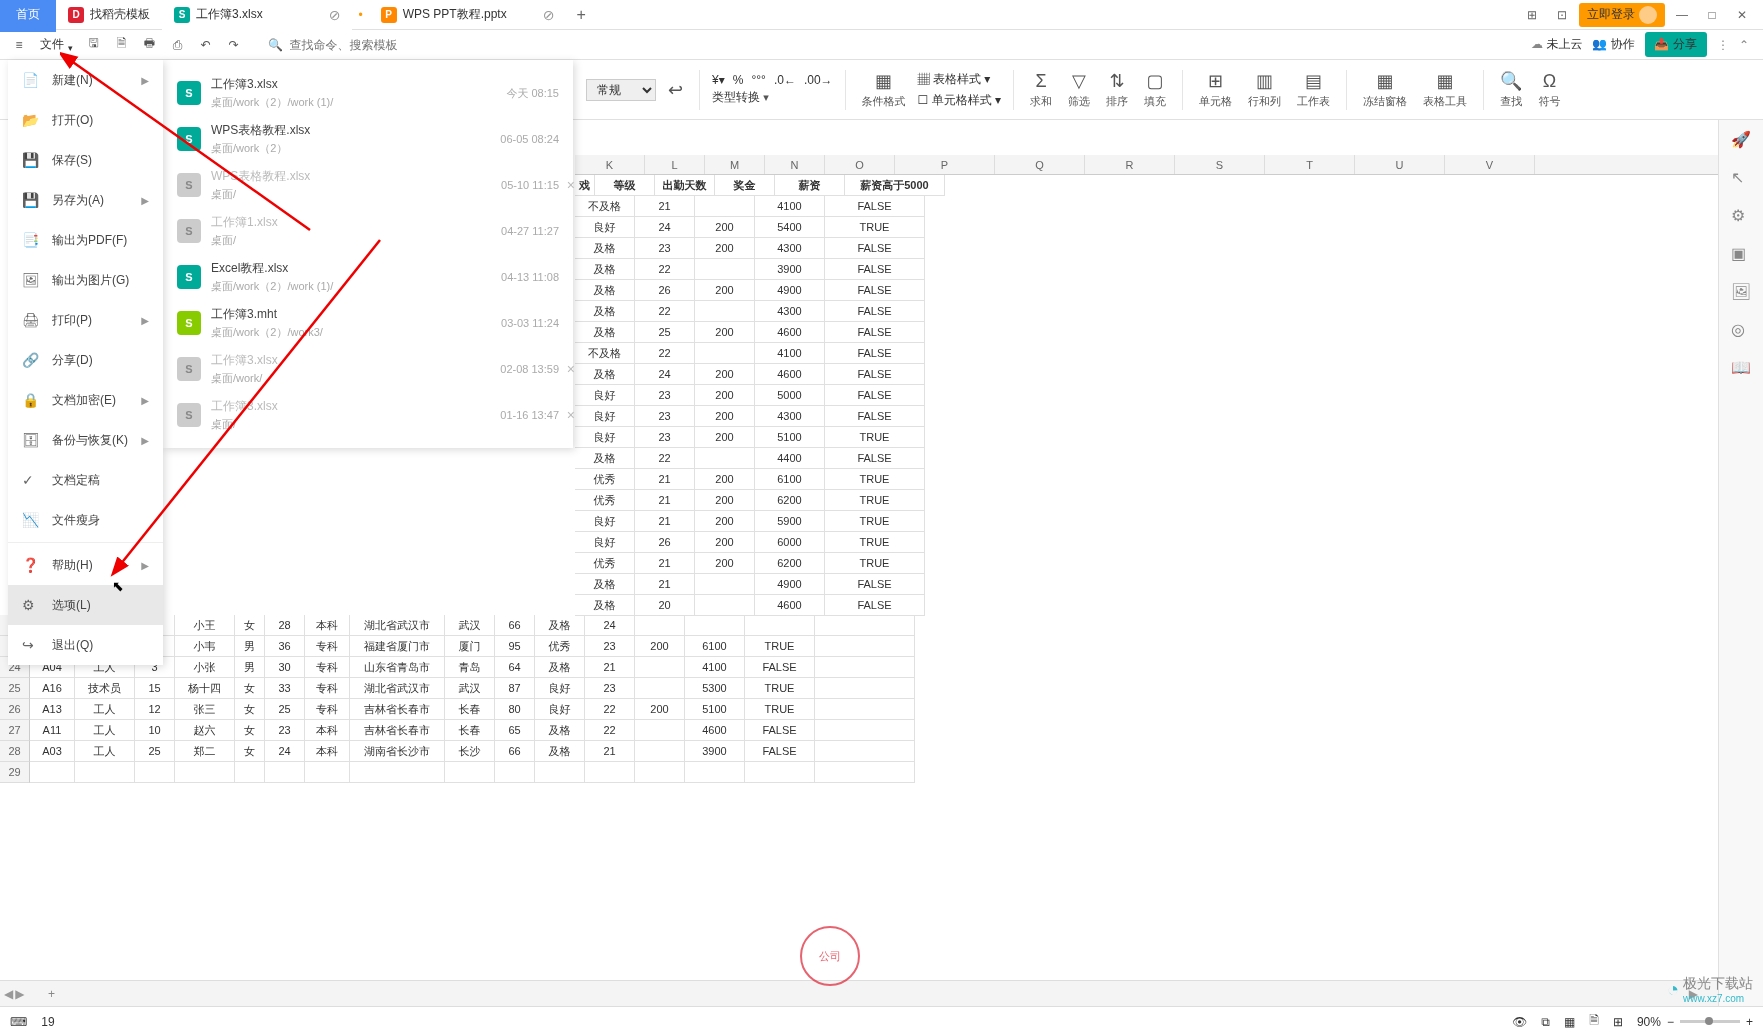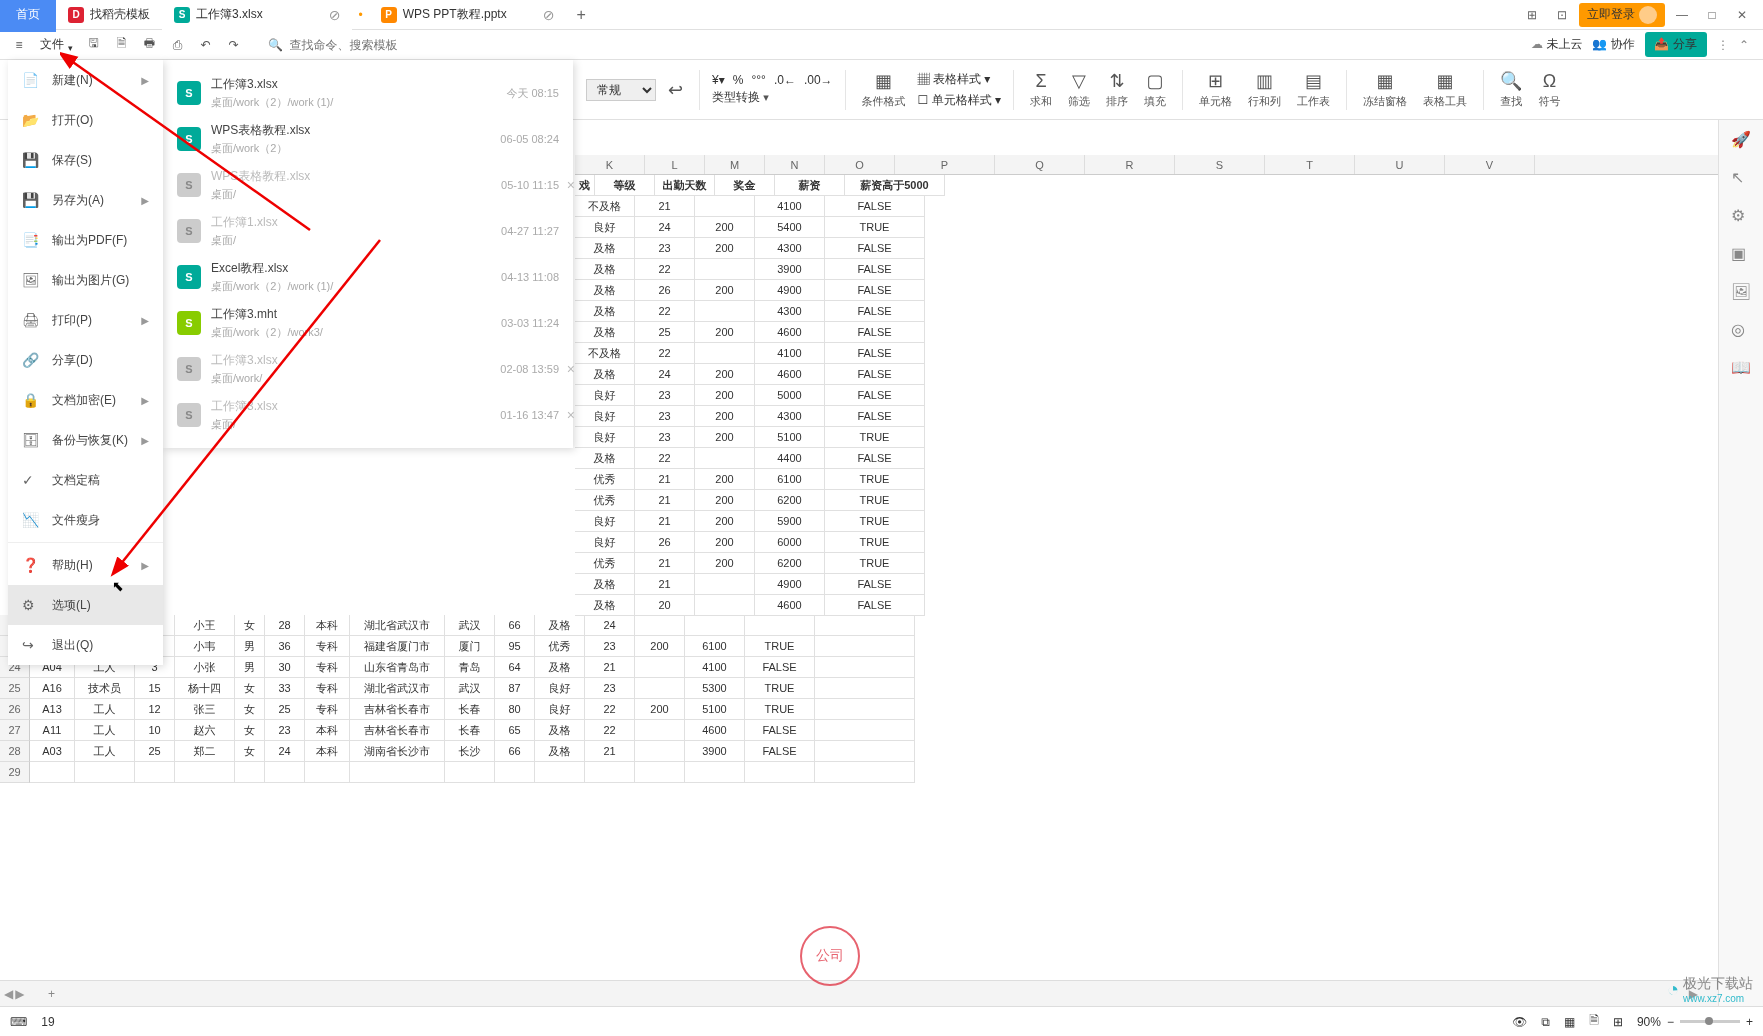--- a/index.html
+++ b/index.html
@@ -84,21 +84,21 @@
 .zoom{display:flex;align-items:center;gap:6px;color:#666}
 
 .arrow{position:absolute;pointer-events:none;z-index:200}
 .cursor-img{position:absolute;z-index:300;font-size:14px;color:#000}
 
 .watermark{position:absolute;right:10px;bottom:32px;z-index:50;display:flex;align-items:center;gap:4px}
 .watermark .wlogo{color:#3bc;font-size:20px}
 .watermark .wtext{color:#888;font-size:14px}
 .watermark .wurl{color:#3bc;font-size:10px}
 
-.stamp{position:absolute;left:800px;bottom:50px;width:60px;height:60px;border:2px solid #d23;border-radius:50%;color:#d23;font-size:14px;display:flex;align-items:center;justify-content:center;opacity:0.7}
+.stamp{position:absolute;left:800px;bottom:50px;width:60px;height:60px;border:2px solid #d23;border-radius:50%;color:#d23;font-size:11px;display:flex;align-items:center;justify-content:center;opacity:0.7}
 </style>
 </head>
 <body>
 
 <div class="titlebar">
   <div class="tab home">首页</div>
   <div class="tab">
       <span class="tab-icon red">D</span>
       <span>找稻壳模板</span>
     </div>

